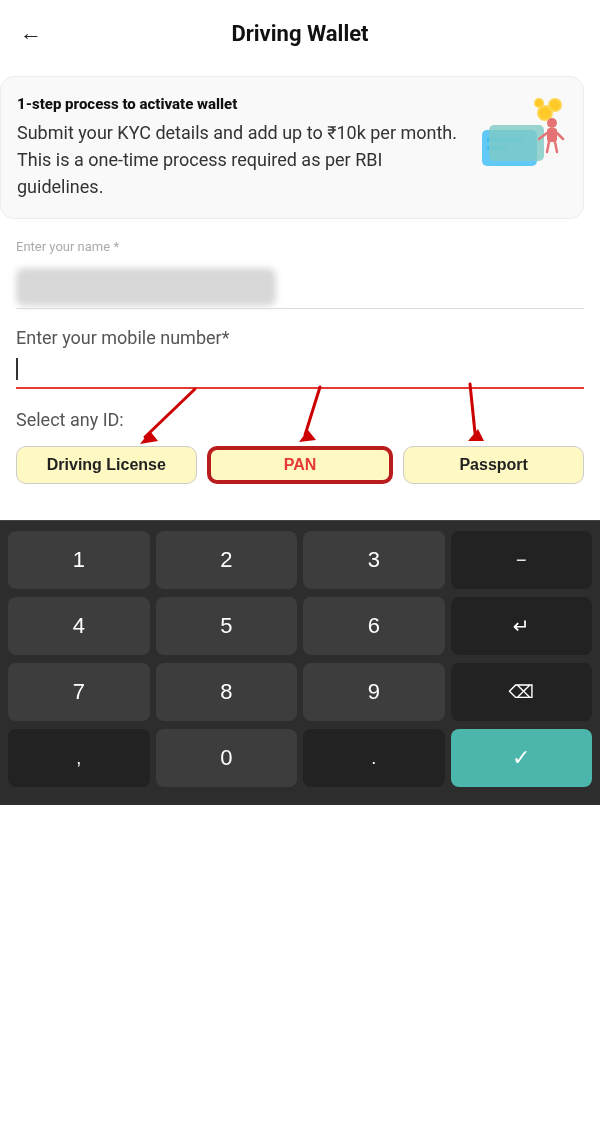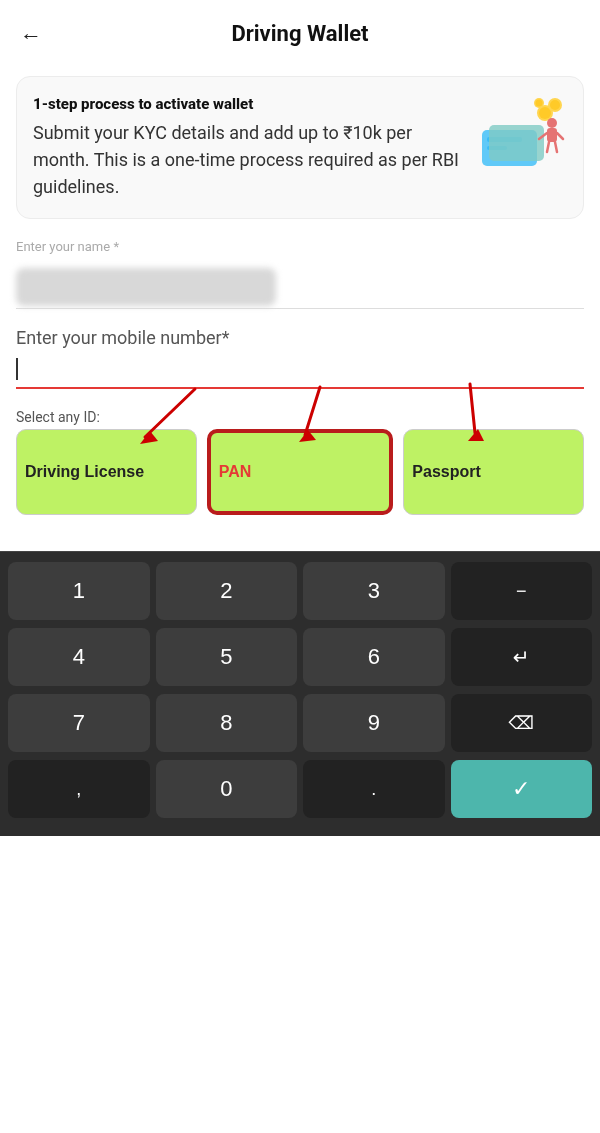--- a/index.html
+++ b/index.html
@@ -32,21 +32,21 @@
       flex: 1;
       text-align: center;
       font-size: 22px;
       font-weight: 700;
       color: #111;
       padding-right: 30px;
     }
 
     
     .info-card {
-      margin: 10px 16px 20px 16px;
+      margin: 10px 16px 20px 0;
       background: #f9f9f9;
       border-radius: 14px;
       padding: 18px 16px 18px 16px;
       display: flex;
       align-items: flex-start;
       gap: 10px;
       border: 1px solid #ececec;
     }
     .info-card-text {
       flex: 1;
@@ -112,38 +112,38 @@
     @keyframes blink {
       0%, 100% { opacity: 1; }
       50% { opacity: 0; }
     }
 
     
     .id-section {
       padding: 20px 16px 0 16px;
     }
     .id-label {
-      font-size: 14px;
+      font-size: 18px;
       color: #555;
-      margin-bottom: 4px;
+      margin-bottom: 16px;
     }
     .id-buttons {
       display: flex;
       gap: 10px;
     }
     .id-btn {
       flex: 1;
-      padding: 30px 8px;
+      padding: 6px 8px;
       border: 1.5px solid #ccc;
       border-radius: 10px;
-      background: #bef264;
+      background: #fef9c3;
       font-size: 16px;
       font-weight: 600;
       color: #222;
-      text-align: left;
+      text-align: center;
       cursor: pointer;
     }
     .id-btn.selected {
       border: 4px solid #b91c1c;
       color: #e53935;
     }
 
     
     .keyboard {
       background: #2d2d2d;

